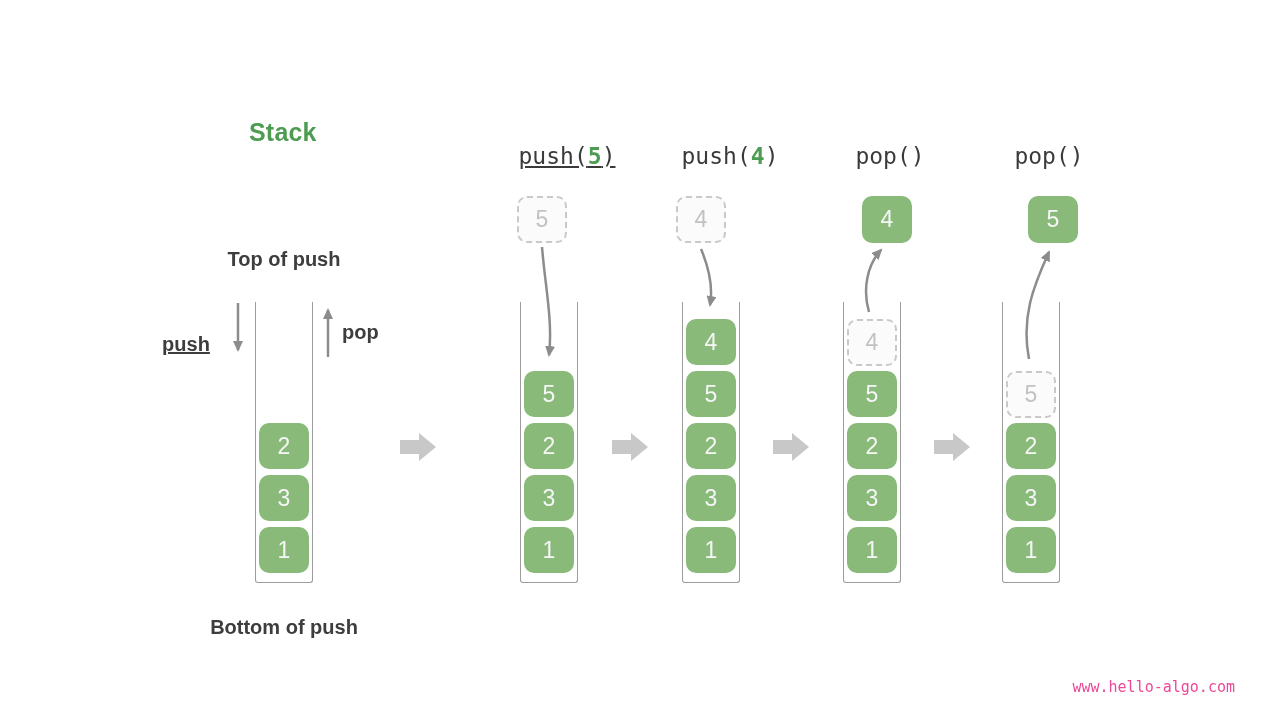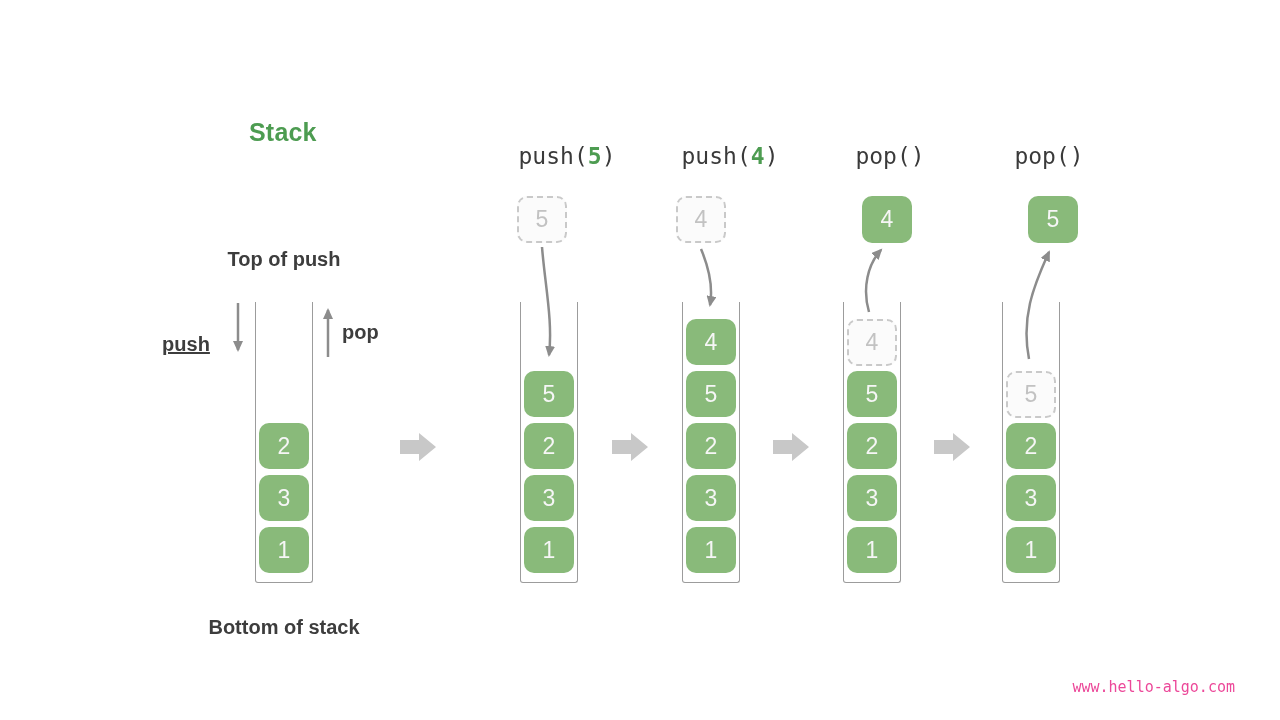--- a/index.html
+++ b/index.html
@@ -55,28 +55,28 @@
 
   svg.overlay{position:absolute;left:0;top:0;pointer-events:none;}
 </style>
 </head>
 <body>
 
 <div class="abs title" style="left:249px;top:106px;">Stack</div>
 <div class="abs blabel" style="left:204px;top:248px;width:160px;text-align:center;">Top of push</div>
 <div class="abs blabel" style="left:149px;top:333px;width:74px;text-decoration:underline;">push</div>
 <div class="abs blabel" style="left:342px;top:321px;">pop</div>
-<div class="abs blabel" style="left:184px;top:616px;width:200px;text-align:center;">Bottom of stack</div>
+<div class="abs blabel" style="left:184px;top:616px;width:200px;text-align:center;">Bottom of push</div>
 
 <div class="abs container" style="left:255px;top:302px;"></div>
 <div class="abs box" style="left:259px;top:423px;">2</div>
 <div class="abs box" style="left:259px;top:475px;">3</div>
 <div class="abs box" style="left:259px;top:527px;">1</div>
 
-<div class="abs op-label" style="left:497px;top:143px;"><span>push(</span><span class="arg">5</span><span>)</span></div>
+<div class="abs op-label" style="left:497px;top:143px;text-decoration:underline;"><span>push(</span><span class="arg">5</span><span>)</span></div>
 <div class="abs box ghost" style="left:517px;top:196px;">5</div>
 <div class="abs container" style="left:520px;top:302px;"></div>
 <div class="abs box" style="left:524px;top:371px;">5</div>
 <div class="abs box" style="left:524px;top:423px;">2</div>
 <div class="abs box" style="left:524px;top:475px;">3</div>
 <div class="abs box" style="left:524px;top:527px;">1</div>
 
 <div class="abs op-label" style="left:660px;top:143px;"><span>push(</span><span class="arg">4</span><span>)</span></div>
 <div class="abs box ghost" style="left:676px;top:196px;">4</div>
 <div class="abs container" style="left:682px;top:302px;"></div>

